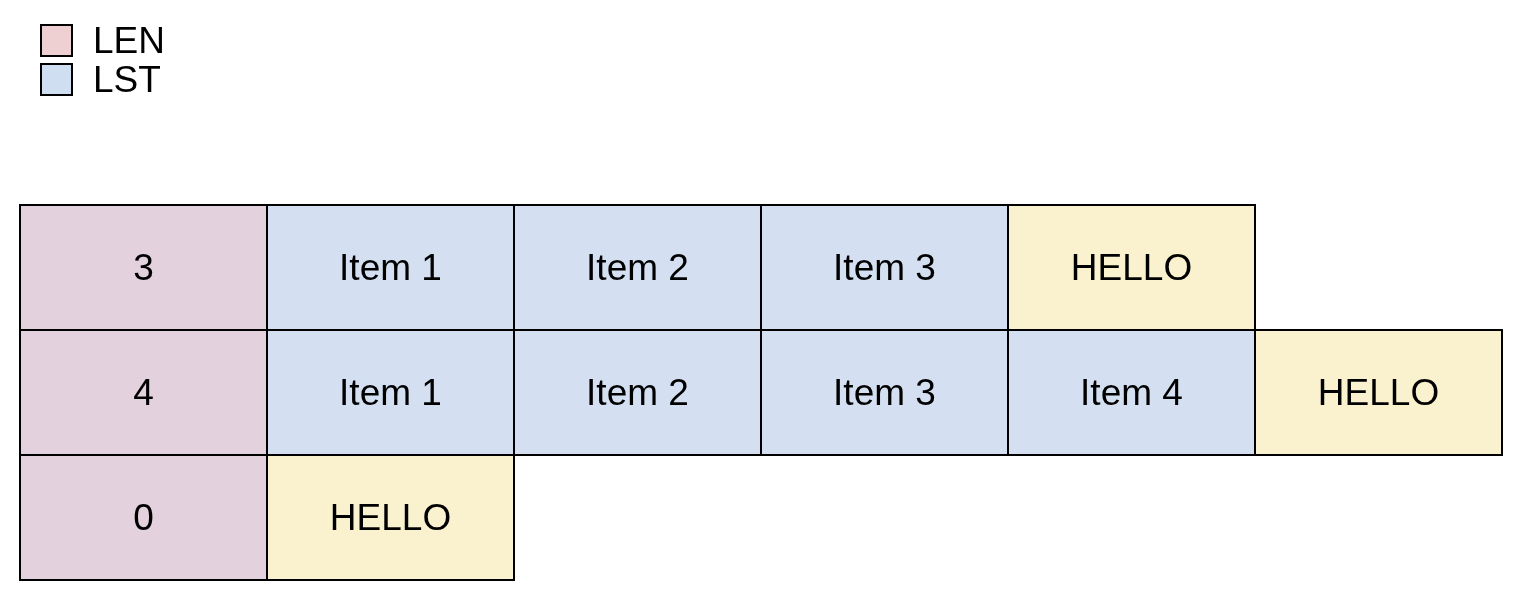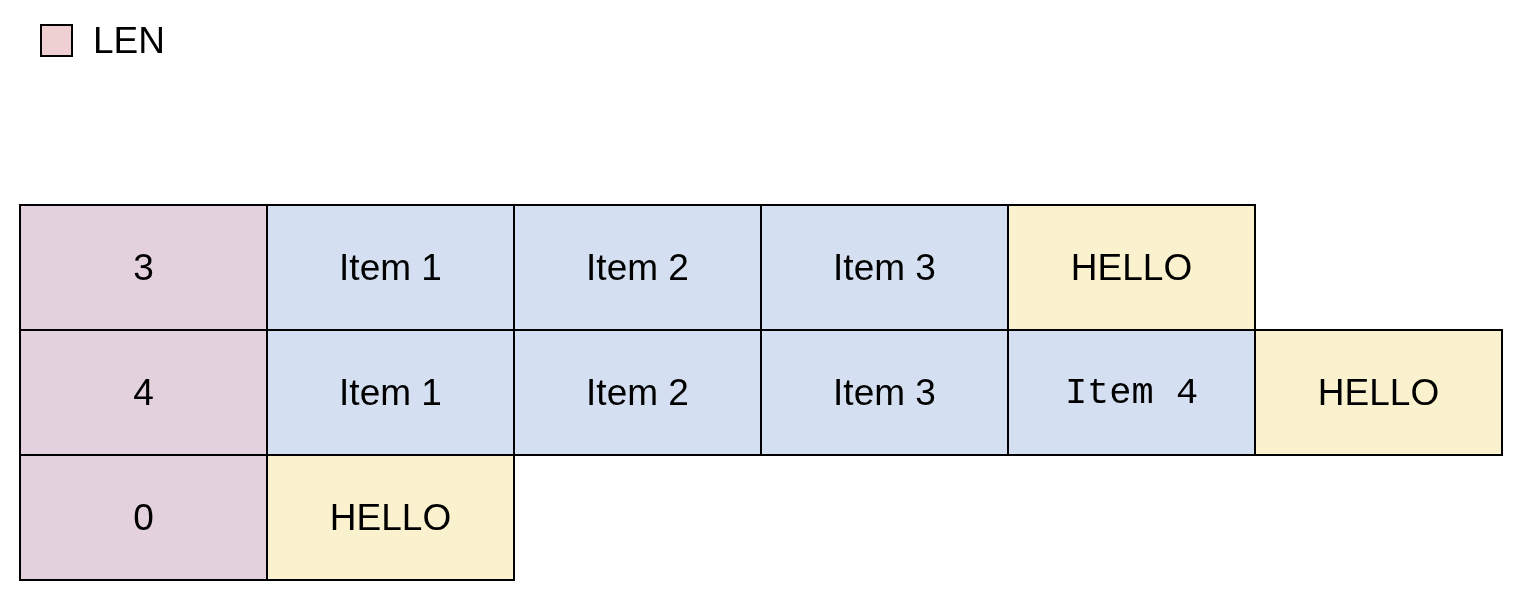--- a/index.html
+++ b/index.html
@@ -68,36 +68,40 @@
 </head>
 <body>
 
 <div class="canvas">
 
   <div class="legend">
     <div class="legend-item">
       <span class="swatch" style="background-color: rgb(238, 208, 210);"></span>
       <span class="legend-label">LEN</span>
     </div>
+    <div class="legend-item">
+      <span class="swatch" style="background-color: rgb(207, 222, 241);"></span>
+      <span class="legend-label">LST</span>
+    </div>
   </div>
 
   <div class="row row-1">
     <div class="cell" style="background-color: rgb(227, 210, 221);">3</div>
     <div class="cell" style="background-color: rgb(212, 224, 241);">Item 1</div>
     <div class="cell" style="background-color: rgb(212, 224, 241);">Item 2</div>
     <div class="cell" style="background-color: rgb(212, 224, 241);">Item 3</div>
     <div class="cell" style="background-color: rgb(250, 242, 206);">HELLO</div>
   </div>
 
   <div class="row row-2">
     <div class="cell" style="background-color: rgb(227, 210, 221);">4</div>
     <div class="cell" style="background-color: rgb(212, 224, 241);">Item 1</div>
     <div class="cell" style="background-color: rgb(212, 224, 241);">Item 2</div>
     <div class="cell" style="background-color: rgb(212, 224, 241);">Item 3</div>
-    <div class="cell" style="background-color: rgb(212, 224, 241); font-family: Liberation Mono, monospace;">Item 4</div>
+    <div class="cell" style="background-color: rgb(212, 224, 241);">Item 4</div>
     <div class="cell" style="background-color: rgb(250, 242, 206);">HELLO</div>
   </div>
 
   <div class="row row-3">
     <div class="cell" style="background-color: rgb(227, 210, 221);">0</div>
     <div class="cell" style="background-color: rgb(250, 242, 206);">HELLO</div>
   </div>
 
 </div>
 

